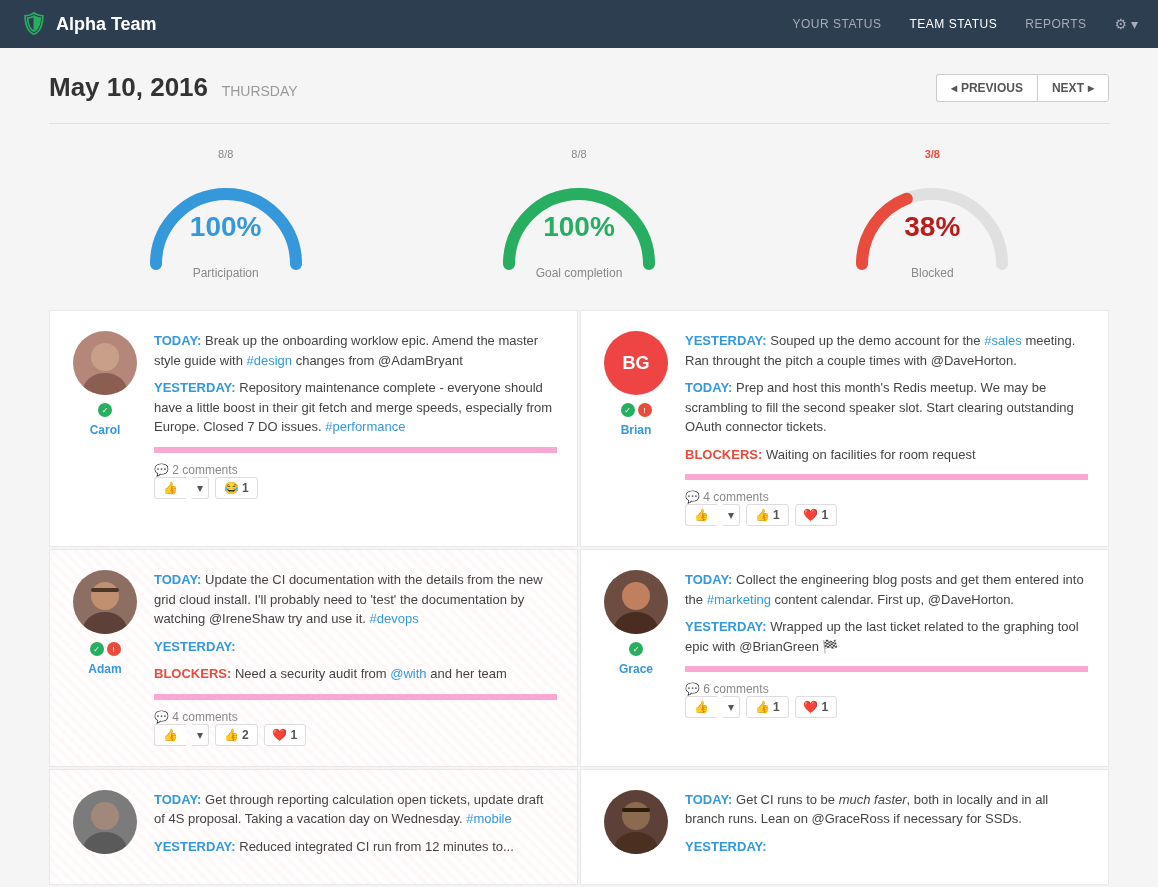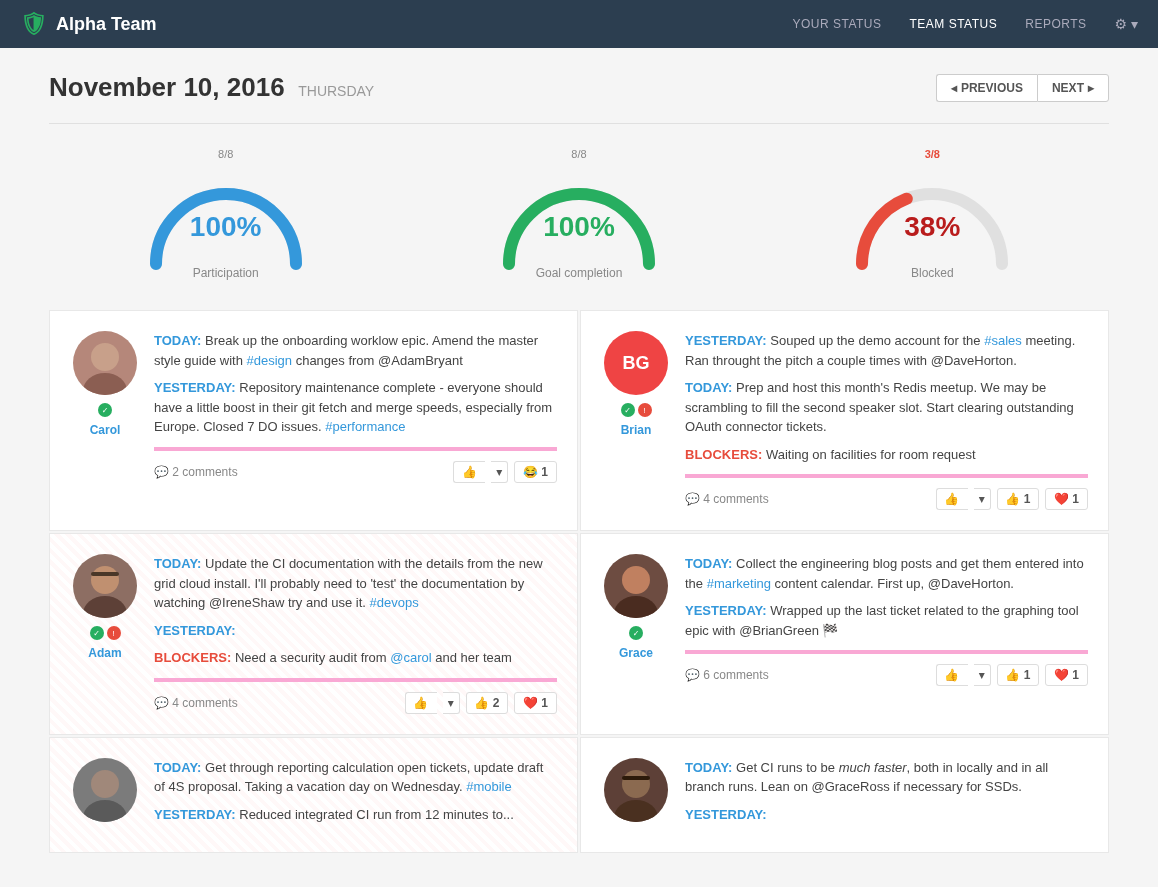--- a/index.html
+++ b/index.html
@@ -51,21 +51,21 @@
     .avatar-name { font-size: 12px; font-weight: 600; color: #3498db; text-align: center; }
     .status-icons { display: flex; gap: 3px; margin-top: 2px; }
     .status-dot { width: 14px; height: 14px; border-radius: 50%; display: flex; align-items: center; justify-content: center; font-size: 8px; color: #fff; }
     .status-dot.green { background: #27ae60; }
     .status-dot.red { background: #e74c3c; }
     .card-content { flex: 1; }
     .card-text { font-size: 13px; line-height: 1.5; color: #444; margin-bottom: 8px; }
     .card-text .label { font-weight: 700; color: #3498db; }
     .card-text .label.red { color: #e74c3c; }
     .card-text .hashtag { color: #3498db; }
-    .card-actions { display: flex; justify-content: space-between; margin-top: 10px; border-top: 4px solid #f9a8d4; padding-top: 10px; }
+    .card-actions { display: flex; justify-content: space-between; margin-top: 10px; border-top: 6px solid #f9a8d4; padding-top: 10px; flex-direction: column; }
     .comments-link { color: #888; font-size: 12px; display: flex; align-items: center; gap: 4px; cursor: pointer; }
     .reaction-btns { display: flex; gap: 6px; align-items: center; }
     .reaction-btn { border: 1px solid #ddd; background: #fff; border-radius: 3px; padding: 3px 8px; font-size: 12px; cursor: pointer; display: flex; align-items: center; gap: 3px; color: #555; }
     .reaction-btn .count { font-weight: 600; }
     .reaction-btn.thumbs { border-right: none; border-radius: 3px 0 0 3px; }
     .reaction-btn.dropdown { border-radius: 0 3px 3px 0; padding: 3px 5px; border-left: none; }
     ul.bullet-list { padding-left: 18px; margin: 4px 0; }
     ul.bullet-list li { margin-bottom: 3px; line-height: 1.5; }
 
     
@@ -85,21 +85,21 @@
     <span class="nav-link active">TEAM STATUS</span>
     <span class="nav-link">REPORTS</span>
     <span class="nav-gear">⚙ ▾</span>
   </div>
 </nav>
 
 <div class="main">
 
   <div class="date-header">
     <div>
-      <span class="date-title">November 10, 2016</span>
+      <span class="date-title">May 10, 2016</span>
       <span class="date-day">THURSDAY</span>
     </div>
     <div class="date-nav">
       <button class="date-nav-btn">◂ <span>PREVIOUS</span></button>
       <button class="date-nav-btn"><span>NEXT</span> ▸</button>
     </div>
   </div>
 
   <hr class="divider">
 
@@ -247,21 +247,21 @@
           <div class="card-text">
             <span class="label">TODAY:</span>
             Update the CI documentation with the details from the new grid cloud install. I'll probably need to 'test' the documentation by watching @IreneShaw try and use it.
             <span class="hashtag">#devops</span>
           </div>
           <div class="card-text">
             <span class="label">YESTERDAY:</span>
           </div>
           <div class="card-text">
             <span class="label red">BLOCKERS:</span>
-            Need a security audit from <span class="hashtag">@carol</span> and her team
+            Need a security audit from <span class="hashtag">@with</span> and her team
           </div>
           <div class="card-actions">
             <span class="comments-link">💬 4 comments</span>
             <div class="reaction-btns">
               <button class="reaction-btn thumbs">👍</button>
               <button class="reaction-btn dropdown">▾</button>
               <button class="reaction-btn">👍 <span class="count">2</span></button>
               <button class="reaction-btn">❤️ <span class="count">1</span></button>
             </div>
           </div>

